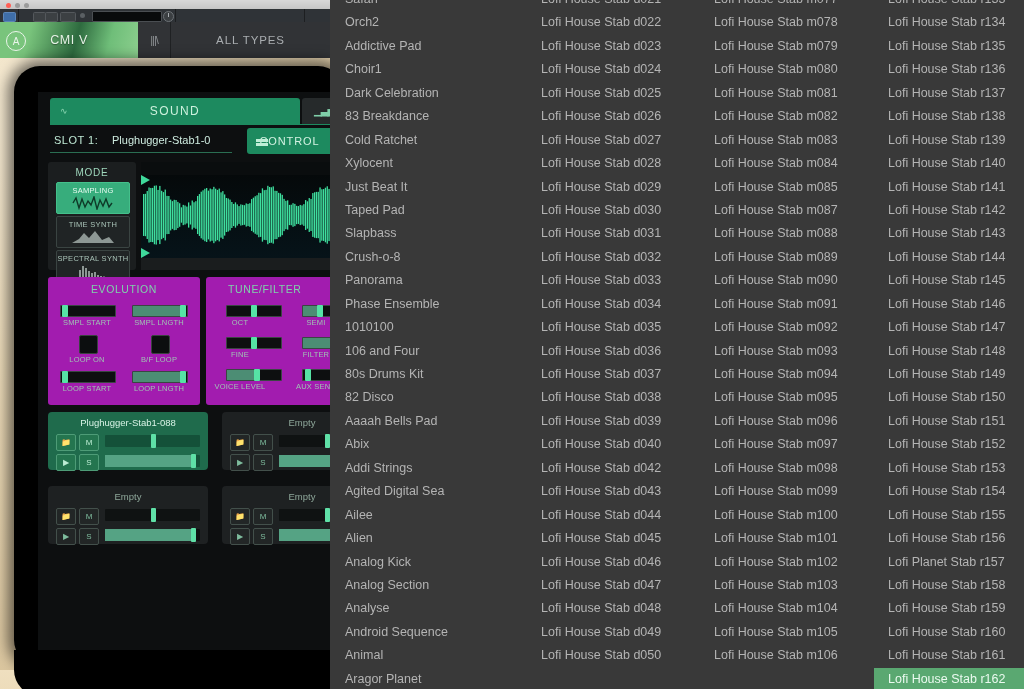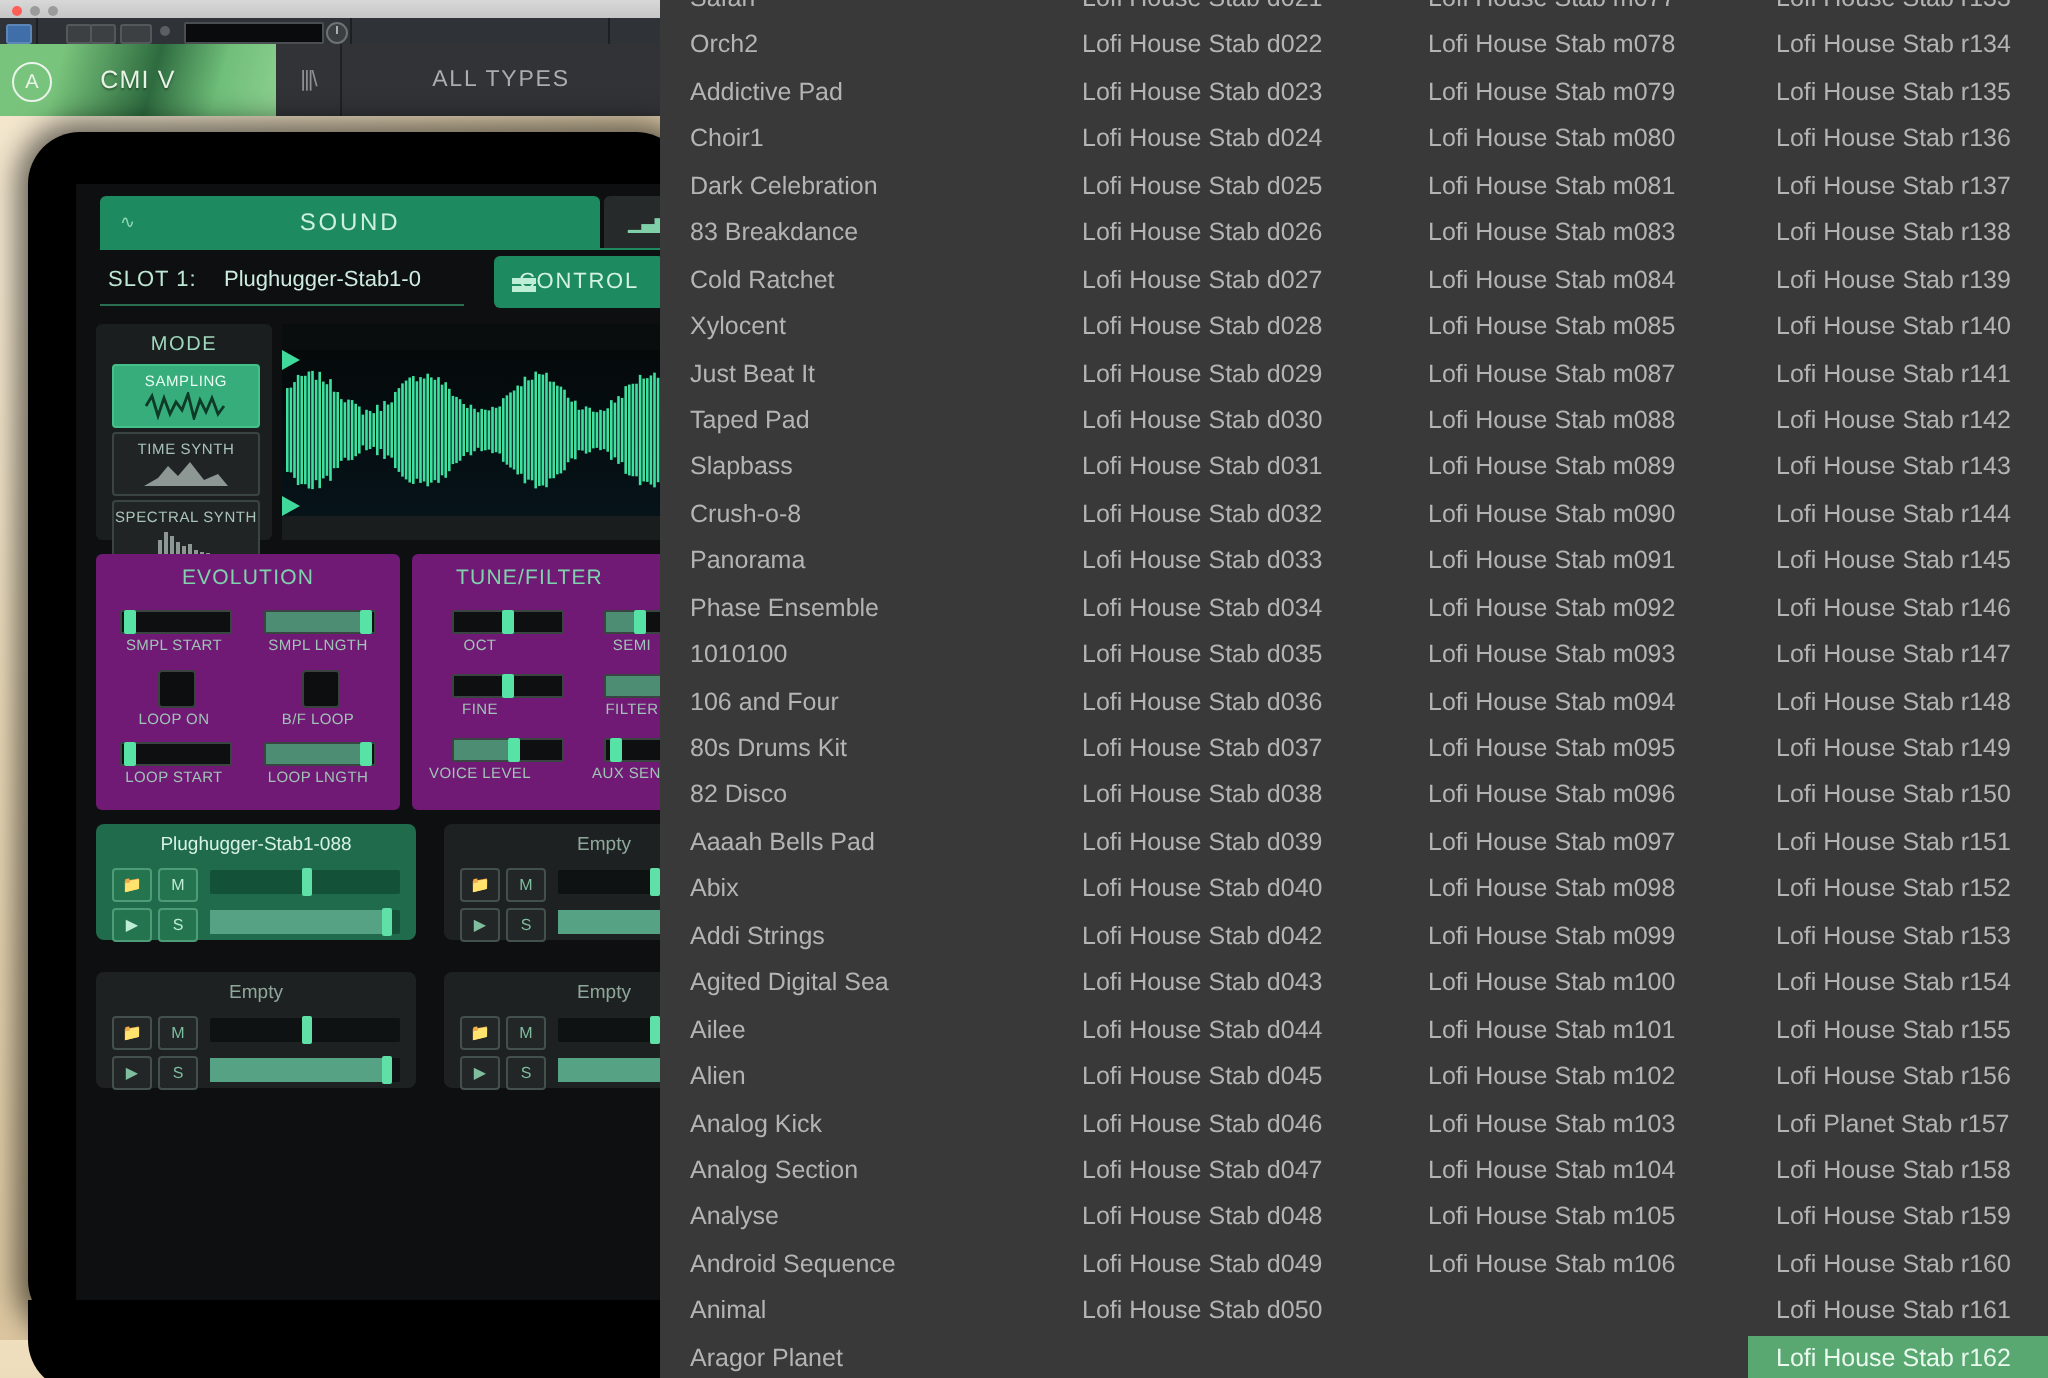--- a/index.html
+++ b/index.html
@@ -88,21 +88,21 @@
   .wave-wrap{position:absolute;left:103px;top:70px;width:241px;height:108px;background:#0a0d0e;}
   .ruler{position:absolute;left:0;top:0;width:241px;height:13px;background:#0d1a14;border-bottom:1px solid #16332a;margin-top:27px;}
   .ruler .tick{position:absolute;top:0;width:1px;height:4px;background:#2e6b4f;}
   .ruler .tickb{position:absolute;top:0;width:1px;height:6px;background:#45916c;}
   .ruler .num{position:absolute;top:3px;color:#3f8f69;font-size:7.5px;}
   .wave-area{position:absolute;left:0;top:13px;width:241px;height:83px;background:linear-gradient(#05090a,#061319);overflow:hidden;}
   .marker{position:absolute;width:0;height:0;border-left:9px solid #3fd99b;border-top:5px solid transparent;border-bottom:5px solid transparent;}
   .wave-foot{position:absolute;left:0;top:96px;width:241px;height:12px;background:#1a1d1e;}
 
   
-  .panel{position:absolute;top:185px;height:128px;background:#701a75;border-radius:3px;}
+  .panel{position:absolute;top:185px;height:128px;background:#a21caf;border-radius:3px;}
   .panel.evo{left:10px;width:152px;}
   .panel.tune{left:168px;width:176px;}
   .panel .ptitle{position:absolute;top:6px;width:100%;text-align:center;color:#7fd2ab;font-size:10.5px;letter-spacing:.6px;}
   .sld{position:absolute;width:54px;height:10px;background:#0d0f10;border:1px solid #3a4543;border-radius:1px;}
   .sld .fill{position:absolute;left:0;top:0;height:100%;background:#4c8d74;}
   .sld .thumb{position:absolute;top:-1px;width:6px;height:12px;background:#56e3a5;border-radius:1px;}
   .slbl{position:absolute;width:80px;text-align:center;color:#9fc3b4;font-size:7.5px;letter-spacing:.2px;}
   .sq{position:absolute;width:17px;height:17px;background:#0c0e0f;border:1px solid #39423f;border-radius:2px;}
 
   
@@ -603,20 +603,21 @@
         <div class="row">Lofi House Stab d048</div>
         <div class="row">Lofi House Stab d049</div>
         <div class="row">Lofi House Stab d050</div>
       </div>
     <div class="col c2" style="margin-top: -12px;">
         <div class="row">Lofi House Stab m077</div>
         <div class="row">Lofi House Stab m078</div>
         <div class="row">Lofi House Stab m079</div>
         <div class="row">Lofi House Stab m080</div>
         <div class="row">Lofi House Stab m081</div>
+        <div class="row">Lofi House Stab m082</div>
         <div class="row">Lofi House Stab m083</div>
         <div class="row">Lofi House Stab m084</div>
         <div class="row">Lofi House Stab m085</div>
         <div class="row">Lofi House Stab m087</div>
         <div class="row">Lofi House Stab m088</div>
         <div class="row">Lofi House Stab m089</div>
         <div class="row">Lofi House Stab m090</div>
         <div class="row">Lofi House Stab m091</div>
         <div class="row">Lofi House Stab m092</div>
         <div class="row">Lofi House Stab m093</div>

